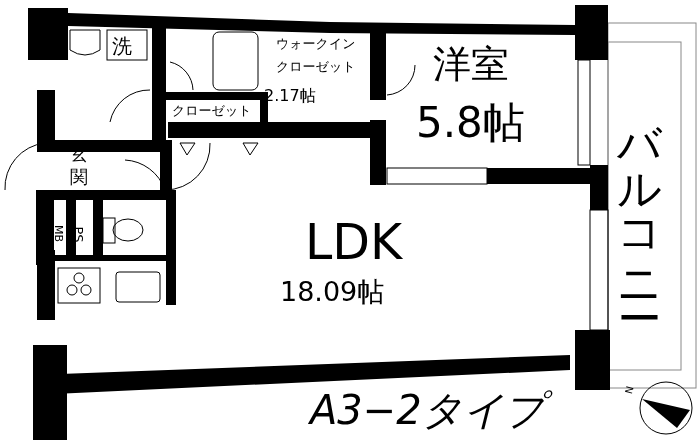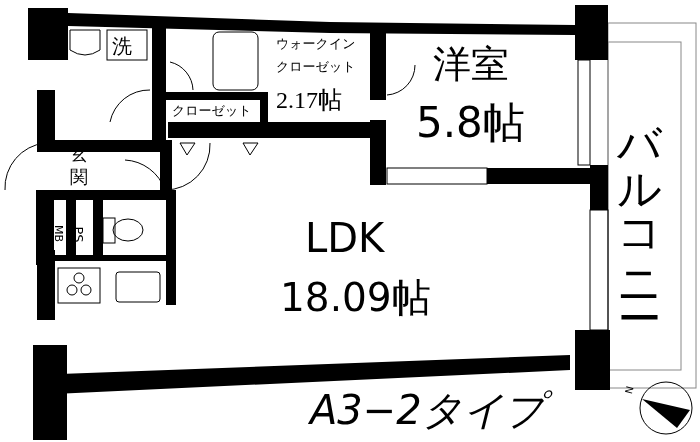--- a/index.html
+++ b/index.html
@@ -80,25 +80,25 @@
     <rect x="116" y="272" width="44" height="30" rx="3"></rect>
 
     <circle cx="666" cy="408" r="26"></circle>
   </g>
   <polygon points="642,399 690,410 677,428" fill="#000"></polygon>
 </svg>
 
 <div class="lbl" style="left:112px;top:36px;font-size:20px;">洗</div>
 <div class="lbl" style="left:276px;top:37px;font-size:13px;">ウォークイン</div>
 <div class="lbl" style="left:276px;top:60px;font-size:13px;">クローゼット</div>
-<div class="lbl" style="left:276px;top:88px;font-size:24px;font-family:Liberation Serif, serif;">2.17帖</div>
+<div class="lbl" style="left:264px;top:88px;font-size:16px;">2.17帖</div>
 <div class="lbl" style="left:172px;top:104px;font-size:13px;">クローゼット</div>
 <div class="lbl" style="left:425px;top:45px;font-size:38px;margin-left:8px;">洋室</div>
 <div class="lbl" style="left:416px;top:102px;font-size:42px;">5.8帖</div>
 <div class="lbl" style="left:70px;top:145px;font-size:18px;">玄</div>
 <div class="lbl" style="left:70px;top:168px;font-size:18px;">関</div>
 <div class="lbl" style="left:70px;top:228px;font-size:13px;transform:rotate(90deg);">PS</div>
 <div class="lbl" style="left:50px;top:228px;font-size:11px;transform:rotate(90deg);">MB</div>
-<div class="lbl" style="left:305px;top:218px;font-size:40px;">LDK</div>
-<div class="lbl" style="left:280px;top:278px;font-size:39px;">18.09帖</div>
+<div class="lbl" style="left:305px;top:218px;font-size:49px;">LDK</div>
+<div class="lbl" style="left:280px;top:278px;font-size:27px;">18.09帖</div>
 <div class="lbl" style="left:618px;top:95px;font-size:44px;writing-mode:vertical-rl;">バルコニー</div>
 <div class="lbl" style="left:310px;top:390px;font-size:40px;font-style:italic;">A3−2タイプ</div>
 <div class="lbl" style="left:626px;top:385px;font-size:10px;transform:rotate(-75deg);">N</div>
 
 </body></html>

